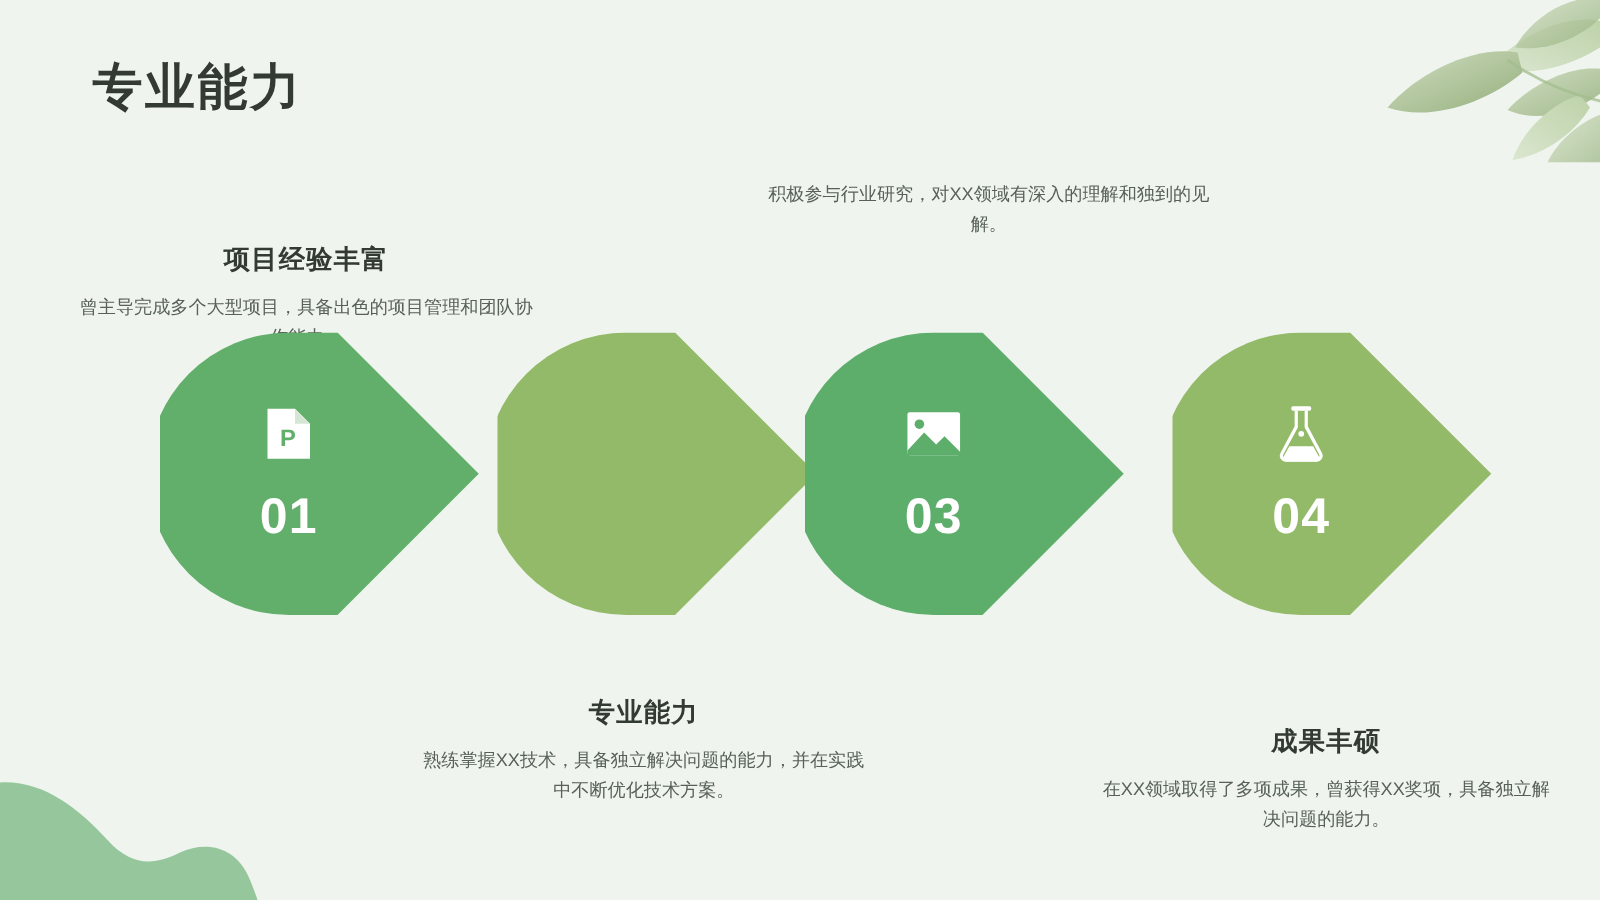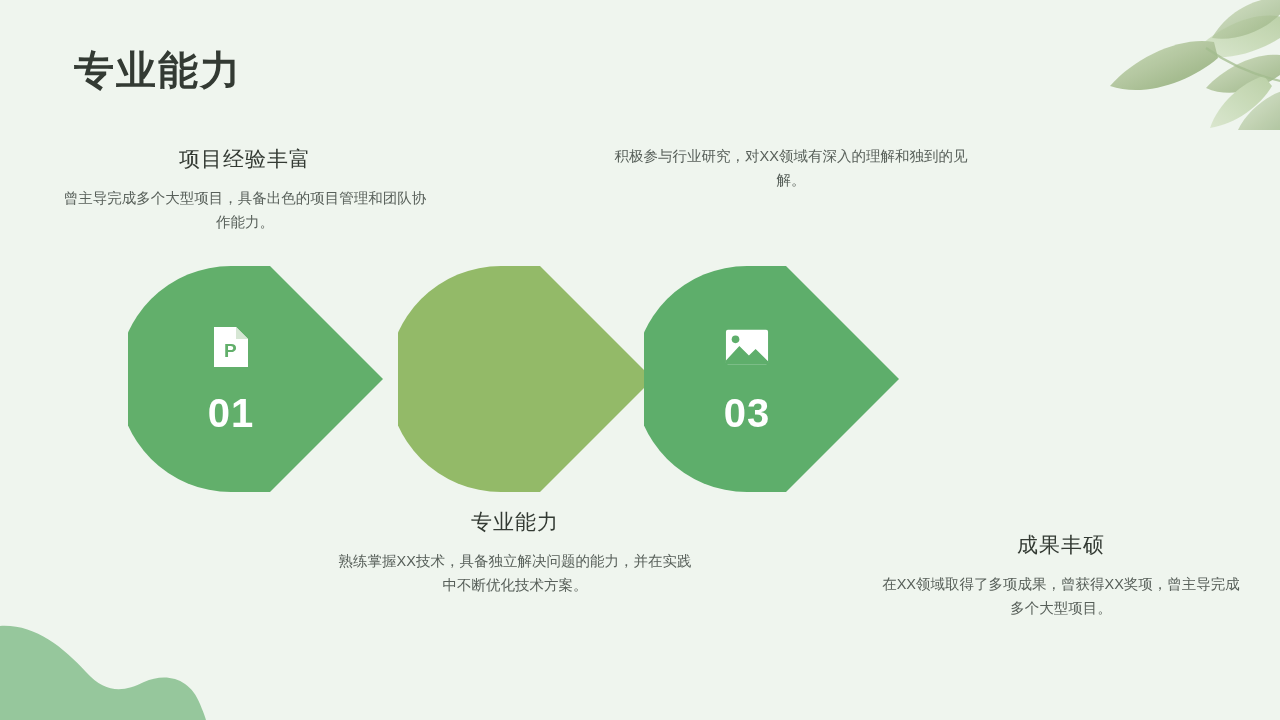--- a/index.html
+++ b/index.html
@@ -25,22 +25,22 @@
   
   #page-title{
     position:absolute; left:74px; top:50px;
     font-size:40px; font-weight:bold; color:#333a33;
     letter-spacing:2px; line-height:1;
   }
 
   
   .text-block{ position:absolute; text-align:center; }
   .text-block .heading{
-    font-size:21px; font-weight:normal; color:#333a33;
-    letter-spacing:1px; margin-bottom:14px; white-space:nowrap;
+    font-size:21px; font-weight:bold; color:#333a33;
+    letter-spacing:1px; margin-bottom:14px; white-space:nowrap;margin-top:48px;
   }
   .text-block .desc{
     font-size:14.5px; color:#58605a; line-height:1.65;
   }
 
   #text-block-1{ left:62px;  top:145px; width:366px; }
   #text-block-2{ left:608px; top:145px; width:366px; }
   #text-block-3{ left:332px; top:508px; width:366px; }
   #text-block-4{ left:878px; top:531px; width:366px; }
 
@@ -106,21 +106,21 @@
   <div class="desc">积极参与行业研究，对XX领域有深入的理解和独到的见解。</div>
 </div>
 
 <div class="text-block" id="text-block-3">
   <div class="heading">专业能力</div>
   <div class="desc">熟练掌握XX技术，具备独立解决问题的能力，并在实践中不断优化技术方案。</div>
 </div>
 
 <div class="text-block" id="text-block-4">
   <div class="heading">成果丰硕</div>
-  <div class="desc">在XX领域取得了多项成果，曾获得XX奖项，曾主导完成多个大型项目。</div>
+  <div class="desc">在XX领域取得了多项成果，曾获得XX奖项，具备独立解决问题的能力。</div>
 </div>
 
 <div id="leaf-row">
 
   <div class="leaf-item" id="leaf-item-1" style="left:128px;">
     <svg class="leaf-svg" width="260" height="226" viewBox="0 0 260 226">
       <path id="leaf-path-1" d="M103 0 A113 113 0 1 0 103 226 L142 226 L255 113 L142 0 Z" fill="#62af6b"></path>
     </svg>
     <div class="leaf-content">
       <div class="leaf-icon">
@@ -149,14 +149,30 @@
         <svg width="46" height="38" viewBox="0 0 46 38">
           <rect x="1" y="1" width="44" height="36" rx="2" fill="#ffffff"></rect>
           <circle cx="11" cy="11" r="4" fill="#5eae6b"></circle>
           <path d="M1 33 L15 18 L25 28 L32 21 L45 34 L45 37 L1 37 Z" fill="#5eae6b"></path>
         </svg>
       </div>
       <div class="leaf-number">03</div>
     </div>
   </div>
 
+  <div class="leaf-item" id="leaf-item-4" style="left:938px;">
+    <svg class="leaf-svg" width="260" height="226" viewBox="0 0 260 226">
+      <path id="leaf-path-4" d="M103 0 A113 113 0 1 0 103 226 L142 226 L255 113 L142 0 Z" fill="#93ba68"></path>
+    </svg>
+    <div class="leaf-content">
+      <div class="leaf-icon">
+        <svg width="40" height="46" viewBox="0 0 40 46">
+          <rect x="12" y="1" width="16" height="3.5" rx="1.5" fill="#ffffff"></rect>
+          <path d="M16 4.5 v13 L4.5 39 a3.4 3.4 0 0 0 3 5 h25 a3.4 3.4 0 0 0 3 -5 L24 17.5 v-13" fill="none" stroke="#ffffff" stroke-width="2.6" stroke-linejoin="round"></path>
+          <path d="M10.5 33 h19 l5 9 a2.4 2.4 0 0 1 -2.2 3.2 h-24.6 a2.4 2.4 0 0 1 -2.2 -3.2 Z" fill="#ffffff"></path>
+          <circle cx="20" cy="23" r="2.3" fill="#ffffff"></circle>
+        </svg>
+      </div>
+      <div class="leaf-number">04</div>
+    </div>
+  </div>
 
 </div>
 
 </body></html>

